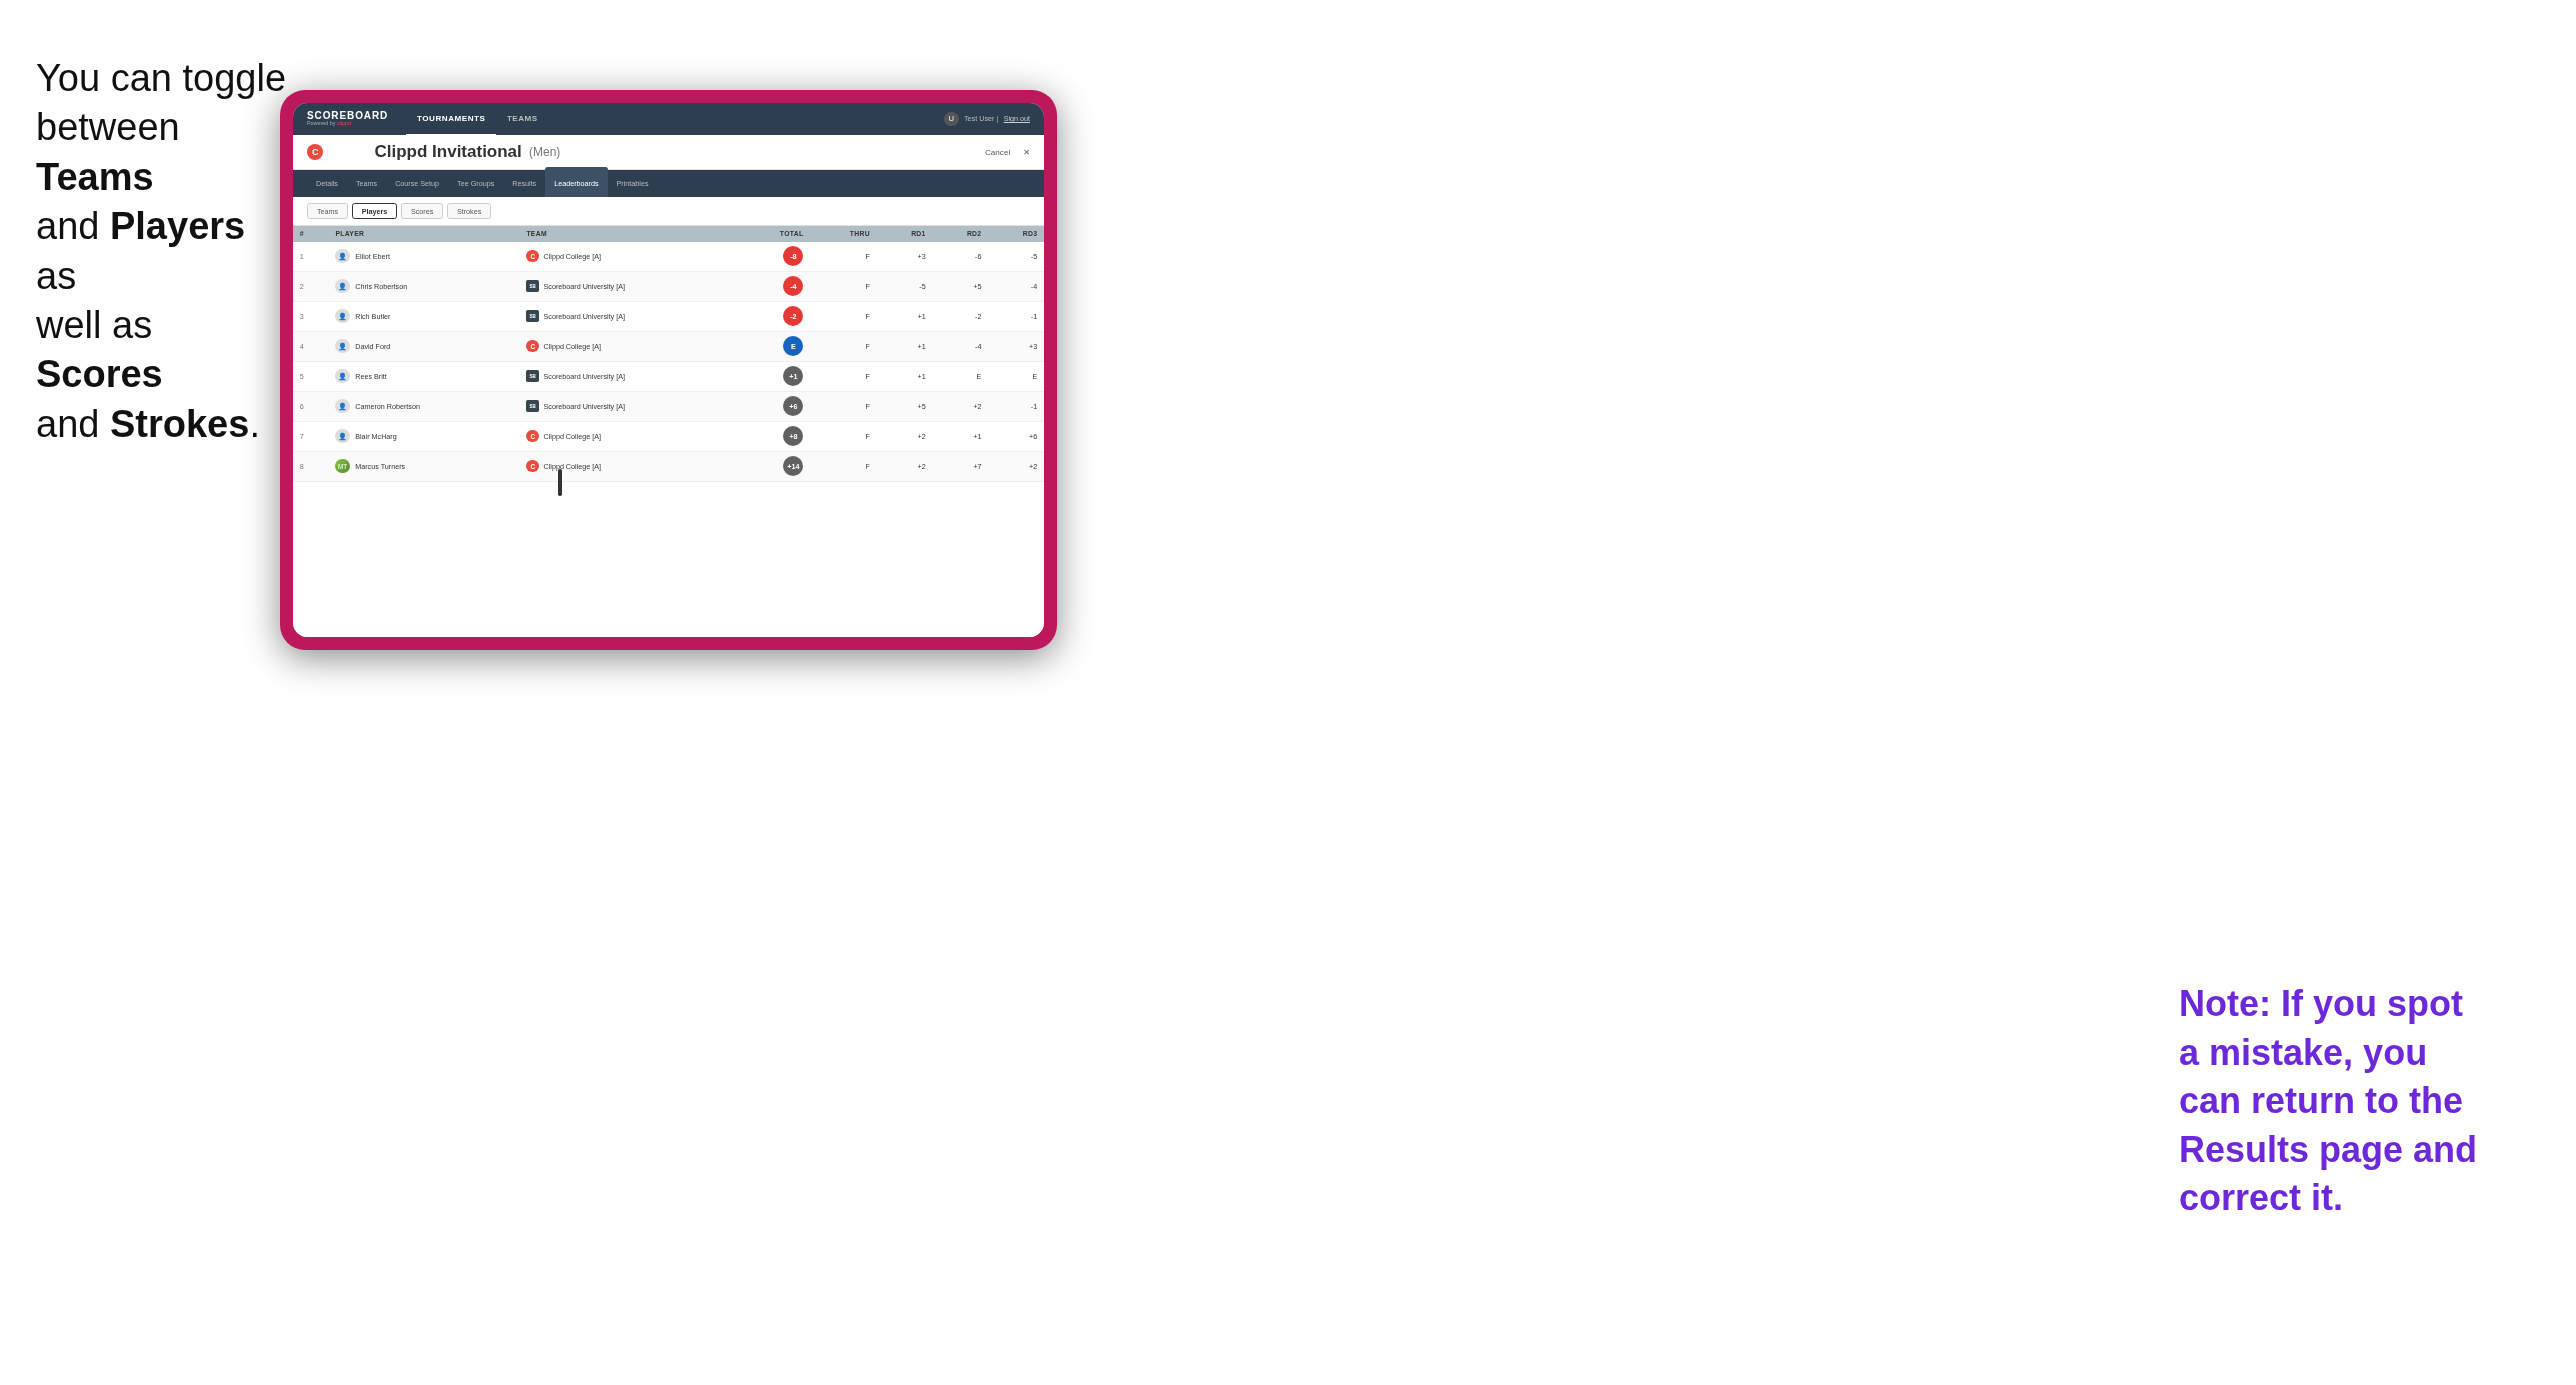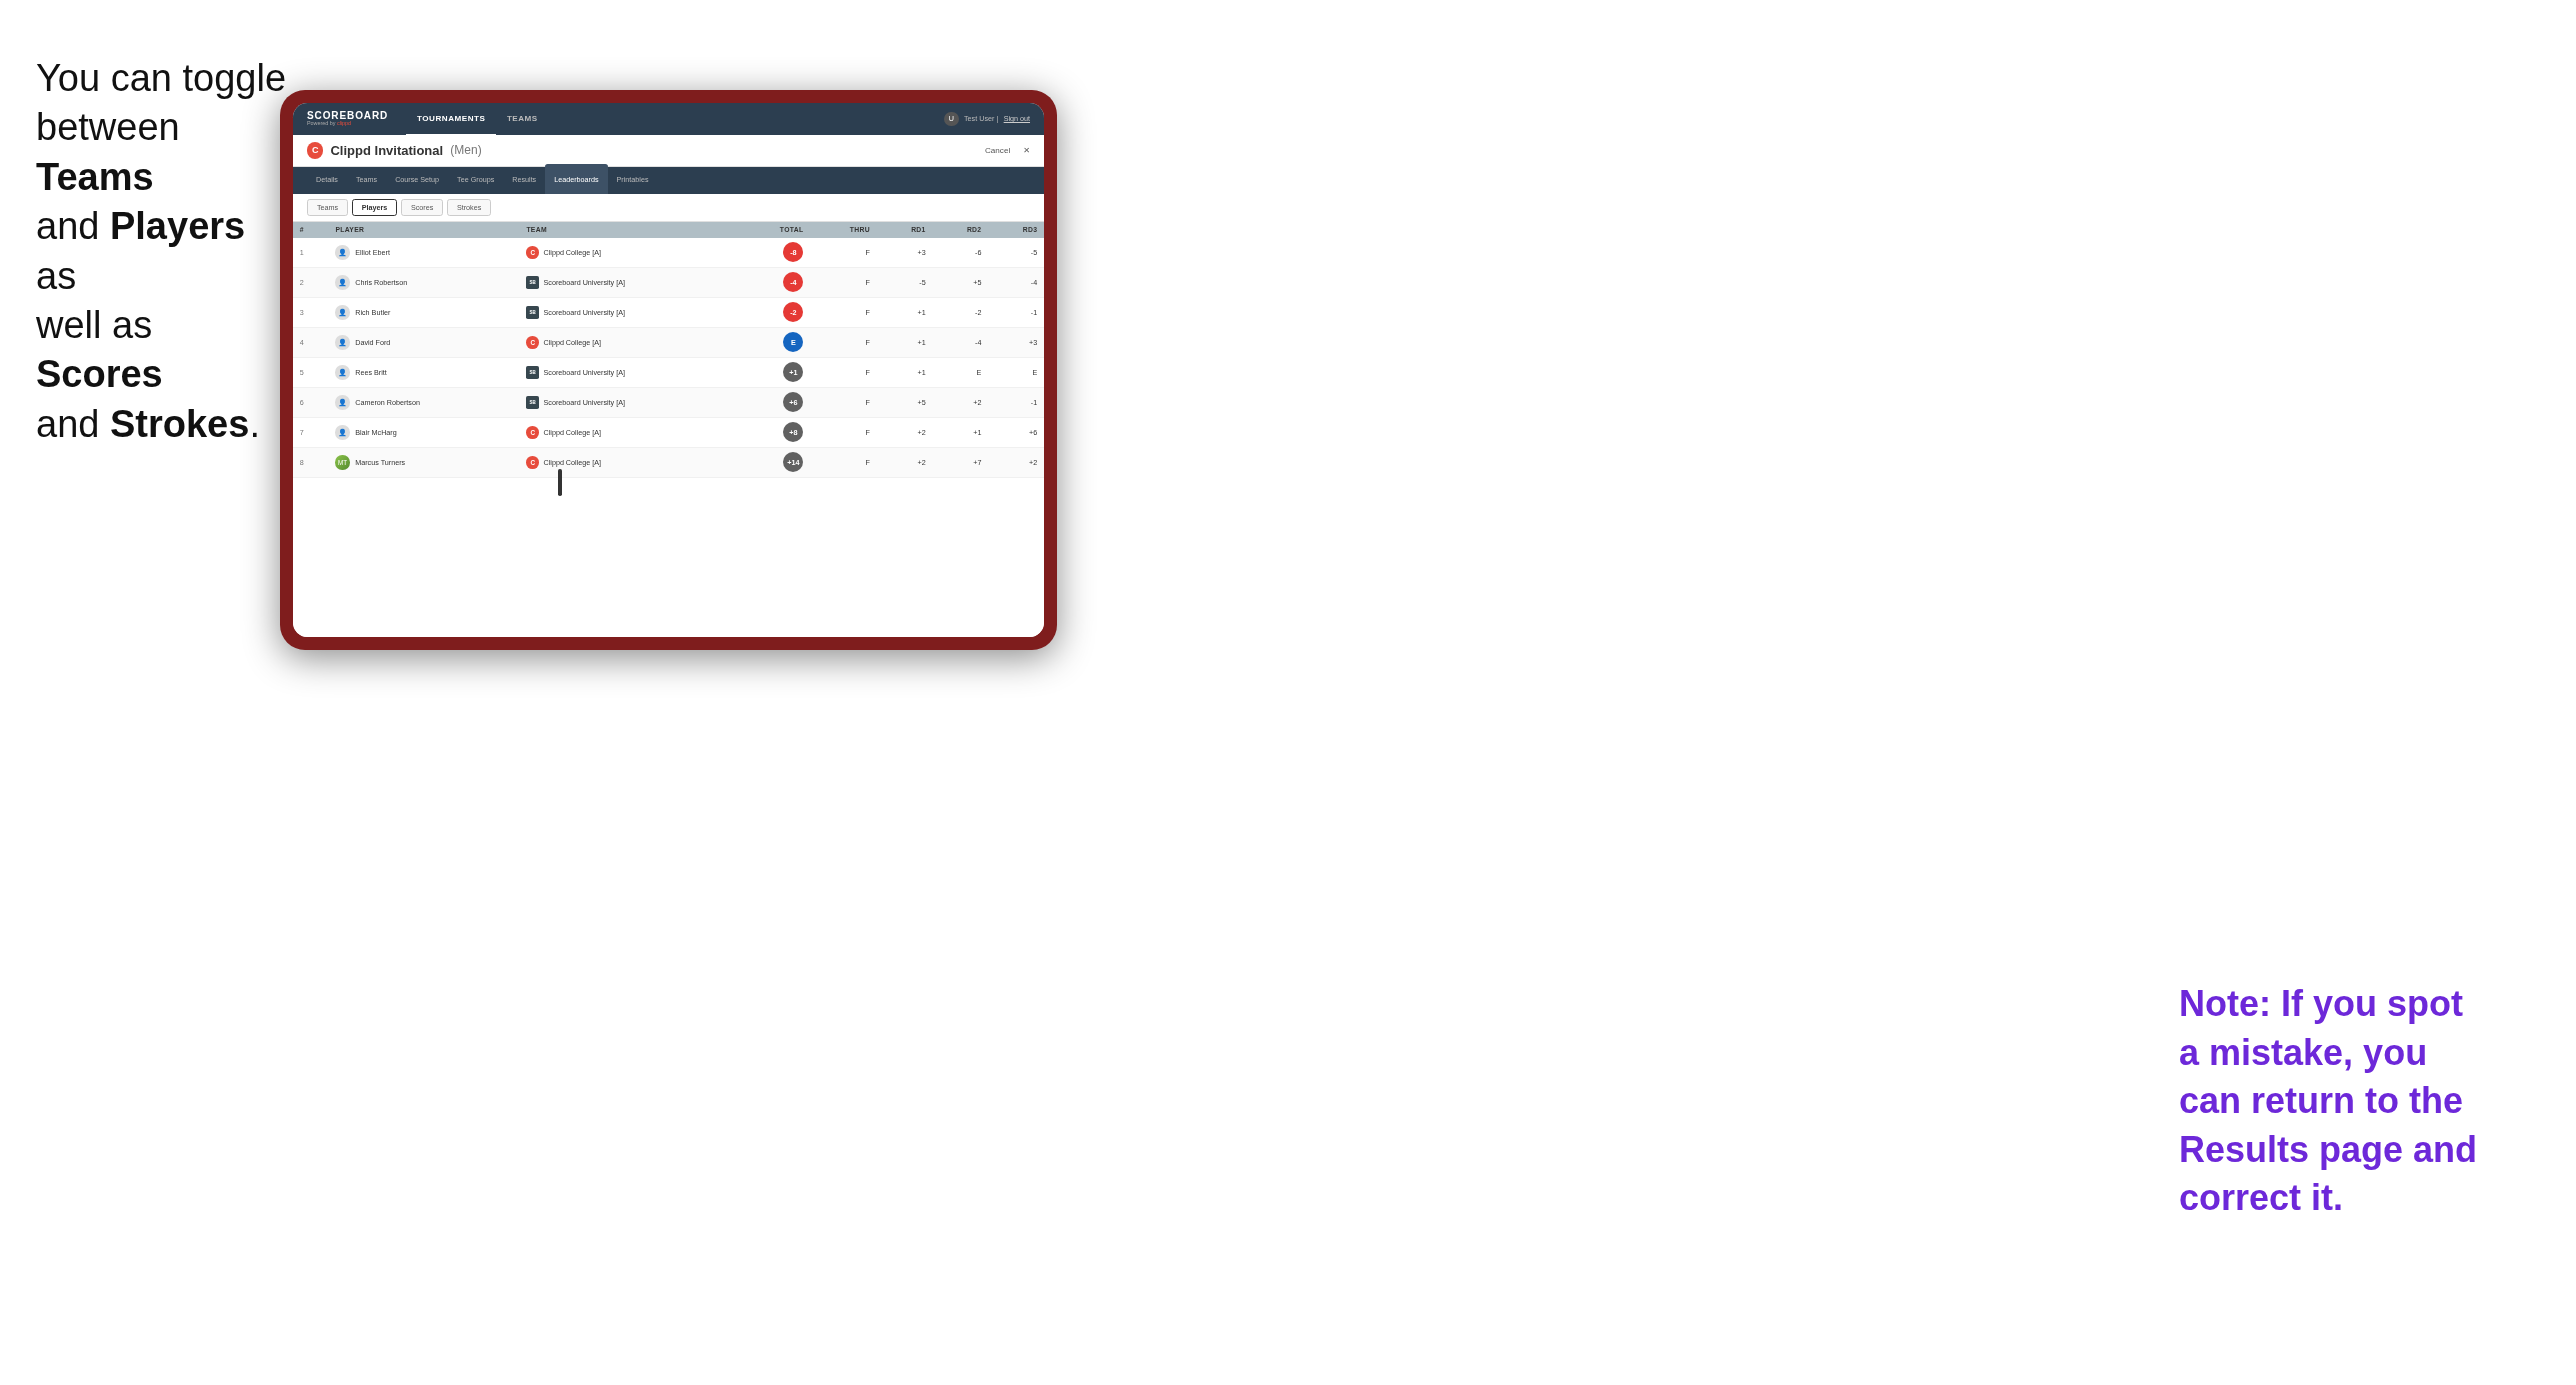--- a/index.html
+++ b/index.html
@@ -36,21 +36,21 @@
     }
     .right-text strong { font-weight: 900; }
 
     
     .tablet-frame {
       position: absolute;
       left: 280px;
       top: 90px;
       width: 777px;
       height: 560px;
-      background: #7f1d1d;
+      background: #be185d;
       border-radius: 25px;
       box-shadow: 0 7.2px 36px rgba(0,0,0,0.45);
       padding: 12.6px;
     }
     .tablet-screen {
       width: 100%;
       height: 100%;
       background: #f5f5f5;
       border-radius: 14.4px;
       overflow: hidden;
@@ -146,23 +146,24 @@
       background: #e74c3c;
       border-radius: 50%;
       display: flex;
       align-items: center;
       justify-content: center;
       color: #fff;
       font-size: 9px;
       font-weight: 900;
     }
     .tournament-name {
-      font-size: 13px;
+      font-size: 17px;
       font-weight: 600;
       color: #333;
+      margin-left: 44px;
     }
     .tournament-sub {
       font-size: 12px;
       color: #777;
     }
     .cancel-btn {
       font-size: 8.1px;
       color: #555;
       cursor: pointer;
       display: flex;

